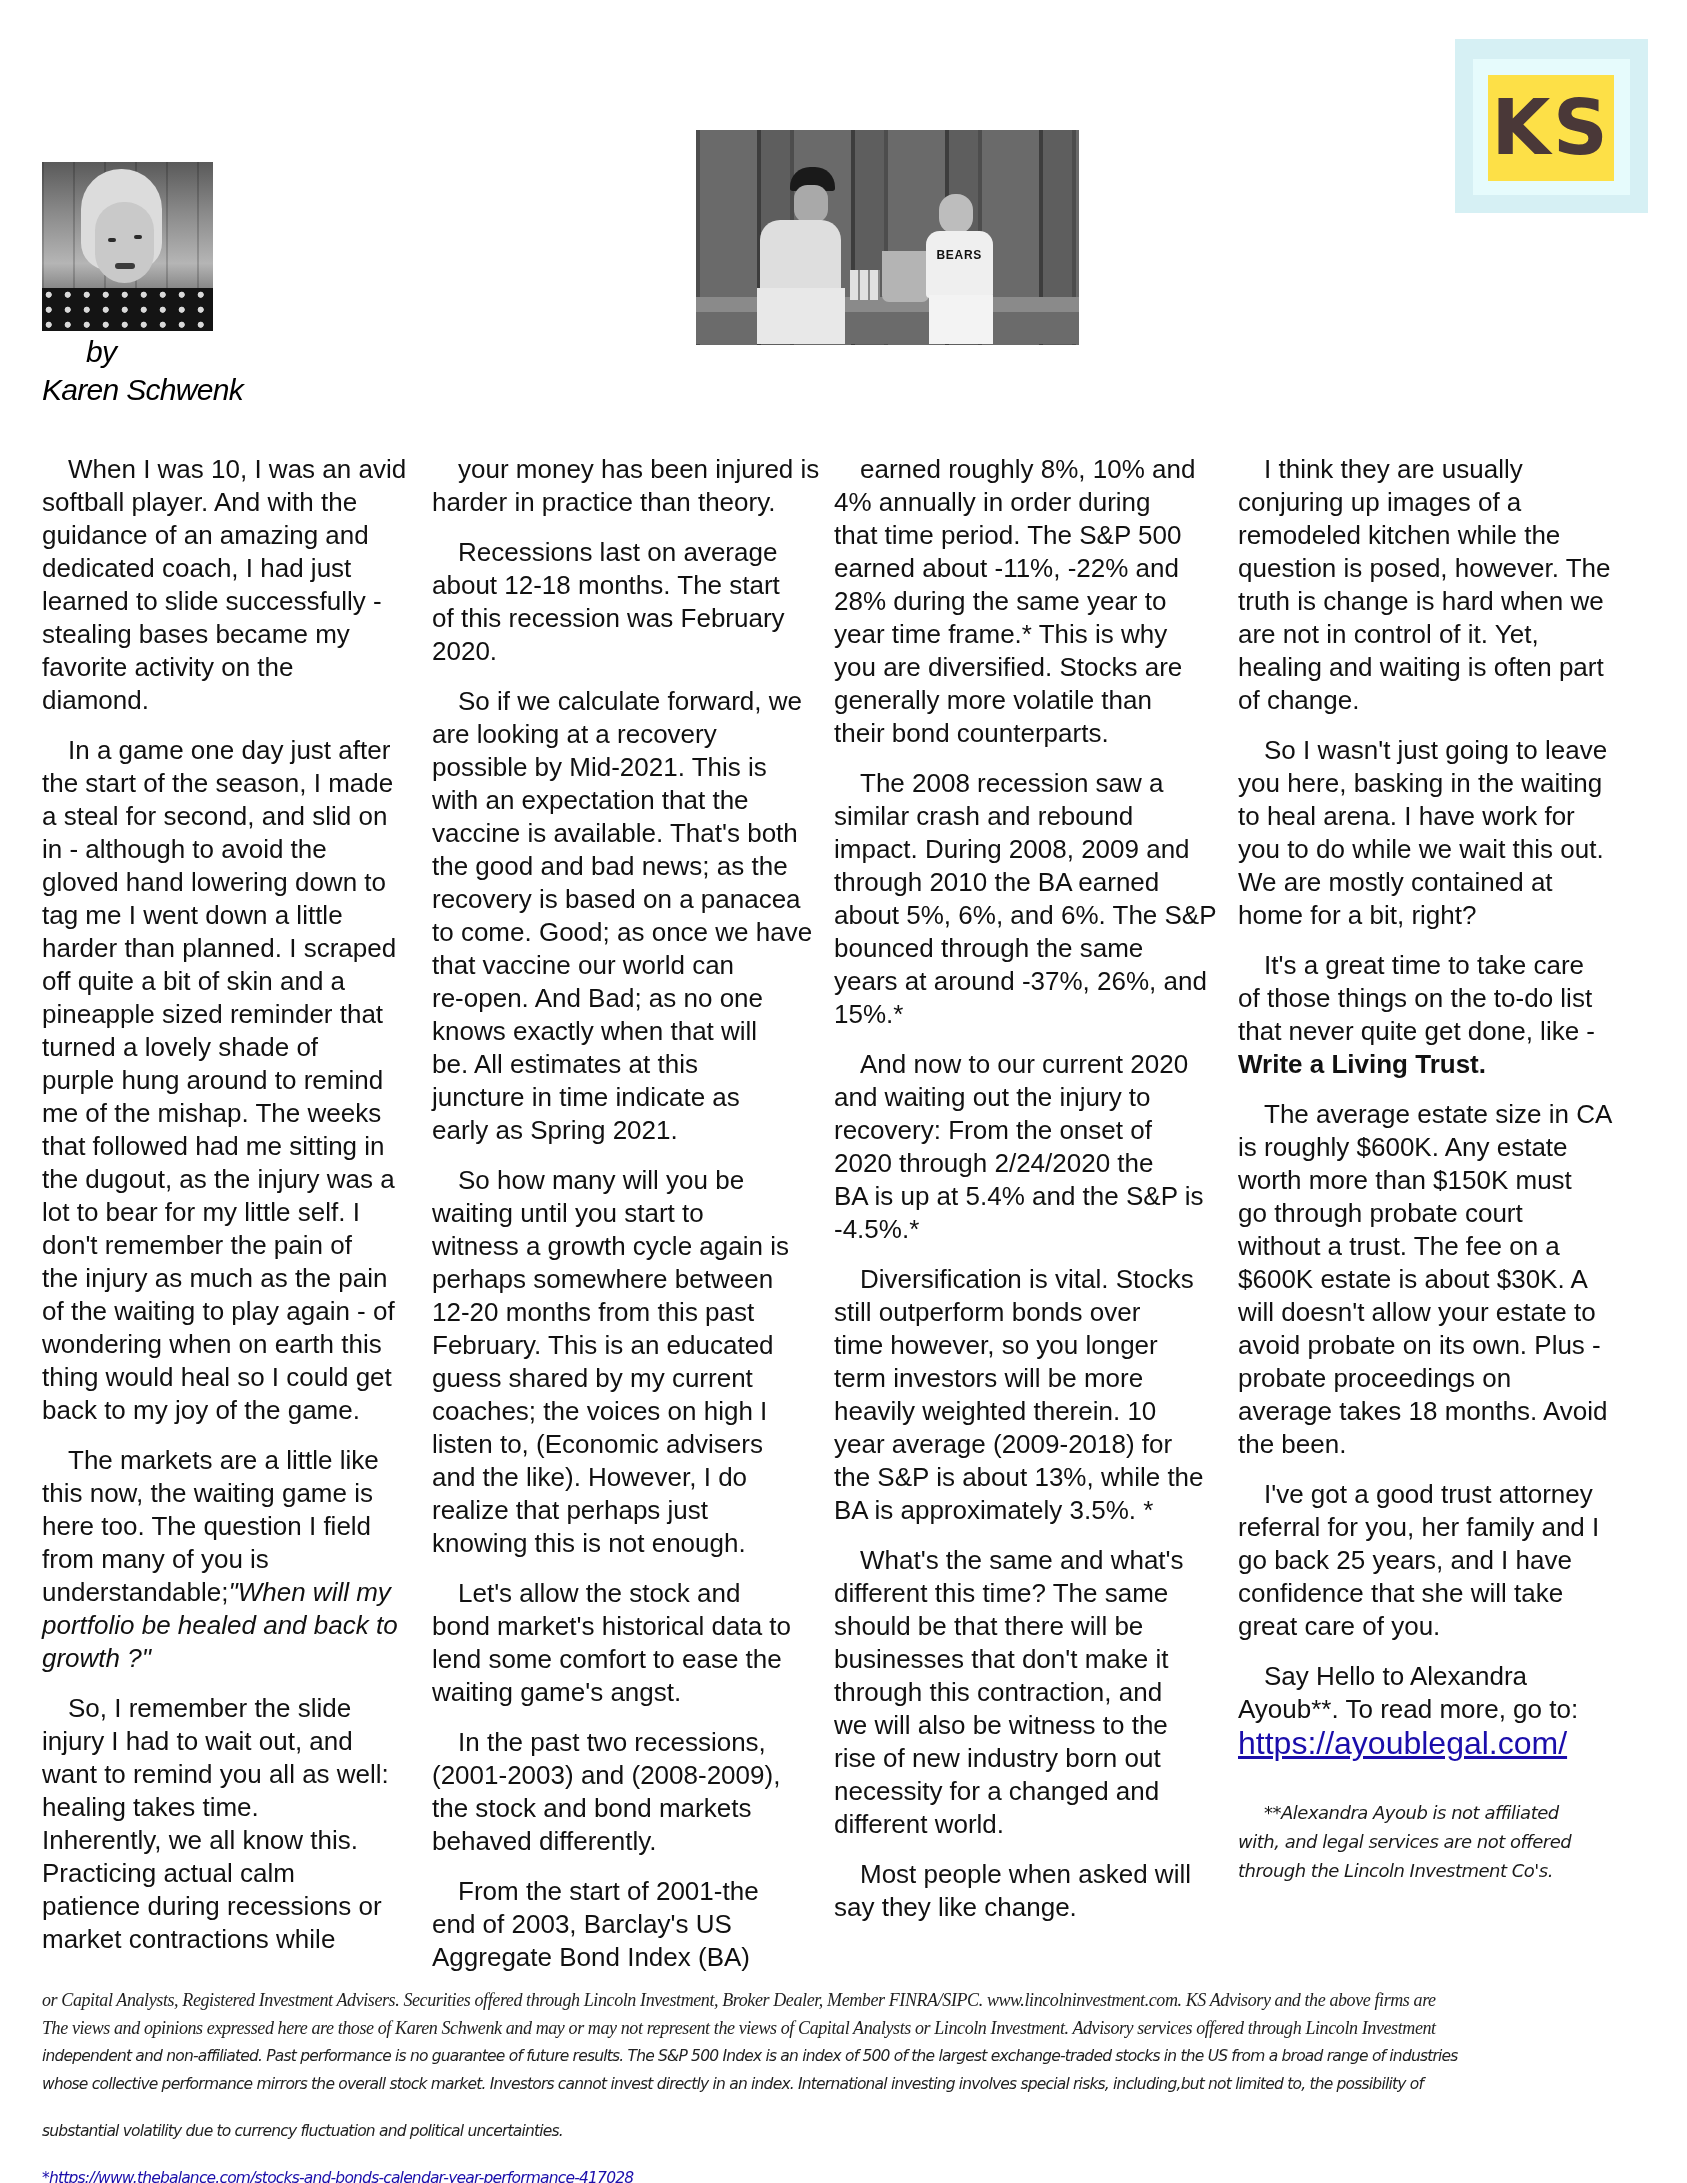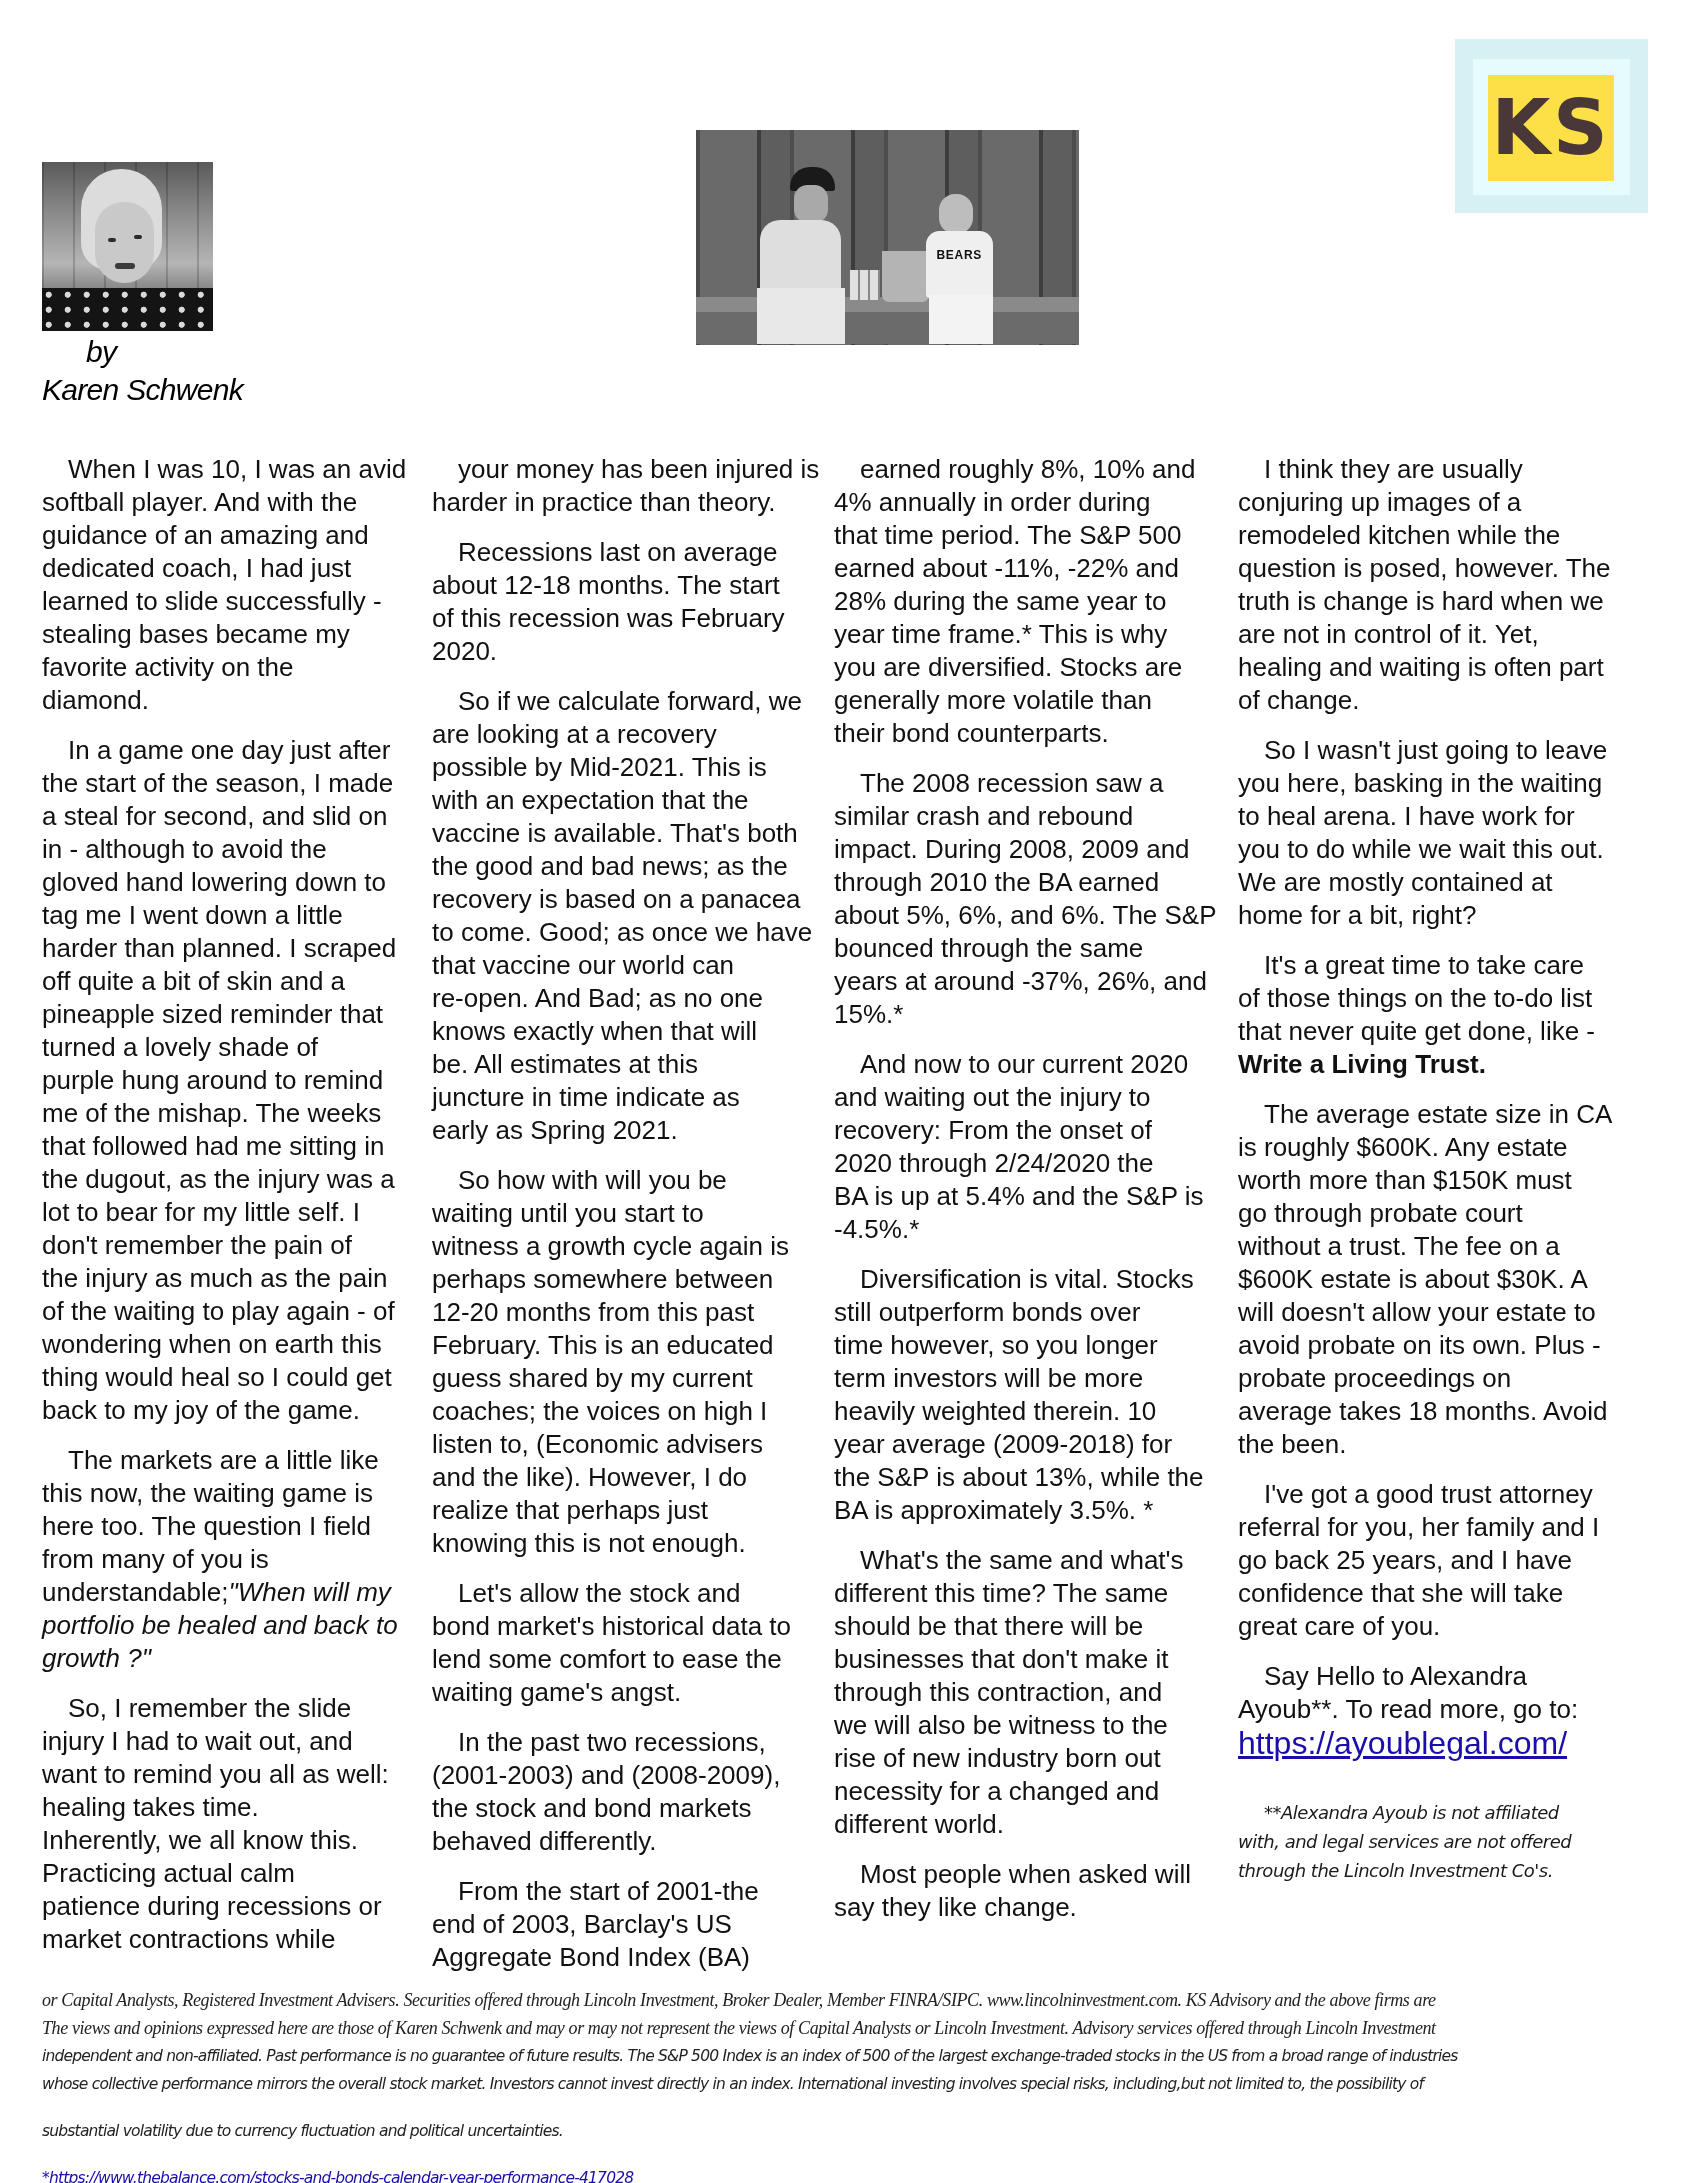--- a/index.html
+++ b/index.html
@@ -189,21 +189,21 @@
       <span class="line">recovery is based on a panacea</span>
       <span class="line">to come. Good; as once we have</span>
       <span class="line">that vaccine our world can</span>
       <span class="line">re-open. And Bad; as no one</span>
       <span class="line">knows exactly when that will</span>
       <span class="line">be. All estimates at this</span>
       <span class="line">juncture in time indicate as</span>
       <span class="line">early as Spring 2021.</span>
     </div>
     <div class="para">
-      <span class="line indent">So how with will you be</span>
+      <span class="line indent">So how many will you be</span>
       <span class="line">waiting until you start to</span>
       <span class="line">witness a growth cycle again is</span>
       <span class="line">perhaps somewhere between</span>
       <span class="line">12-20 months from this past</span>
       <span class="line">February. This is an educated</span>
       <span class="line">guess shared by my current</span>
       <span class="line">coaches; the voices on high I</span>
       <span class="line">listen to, (Economic advisers</span>
       <span class="line">and the like). However, I do</span>
       <span class="line">realize that perhaps just</span>

